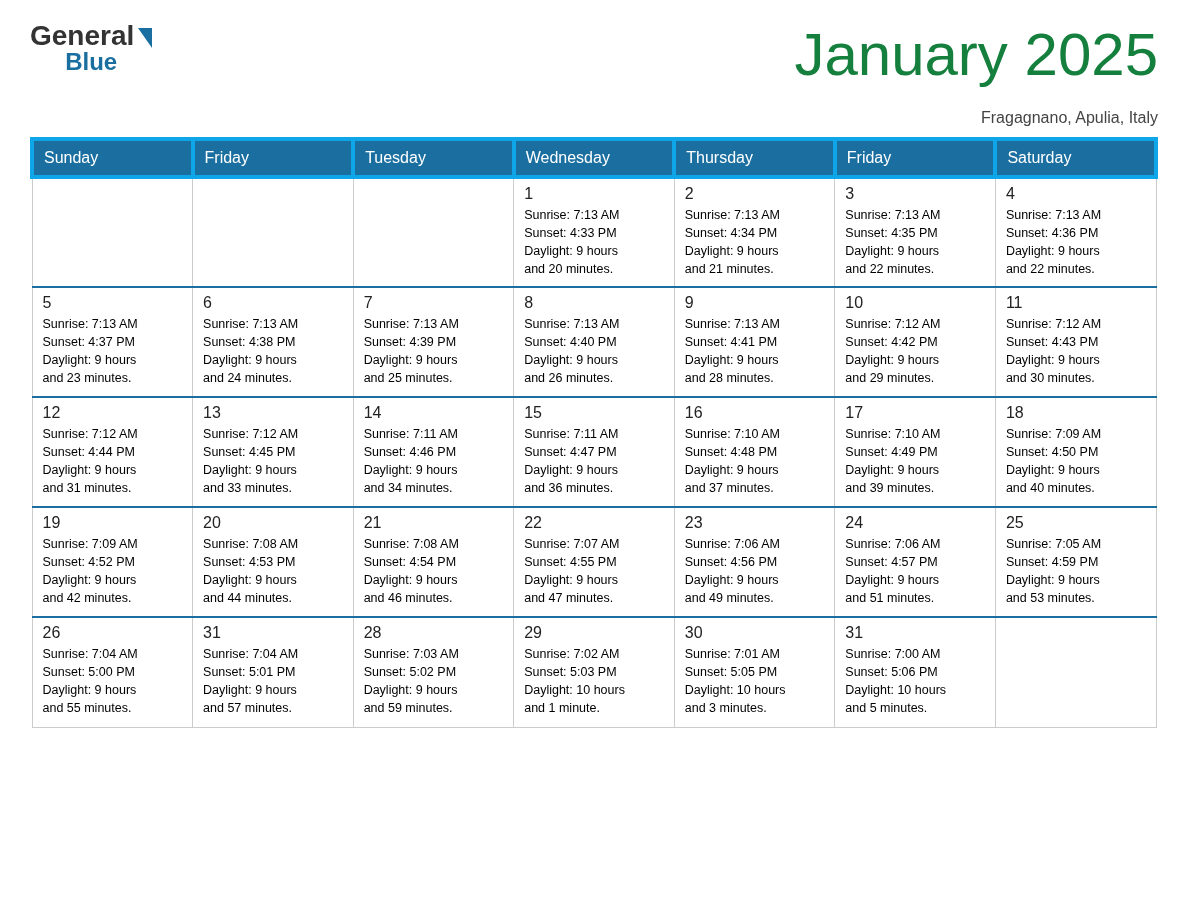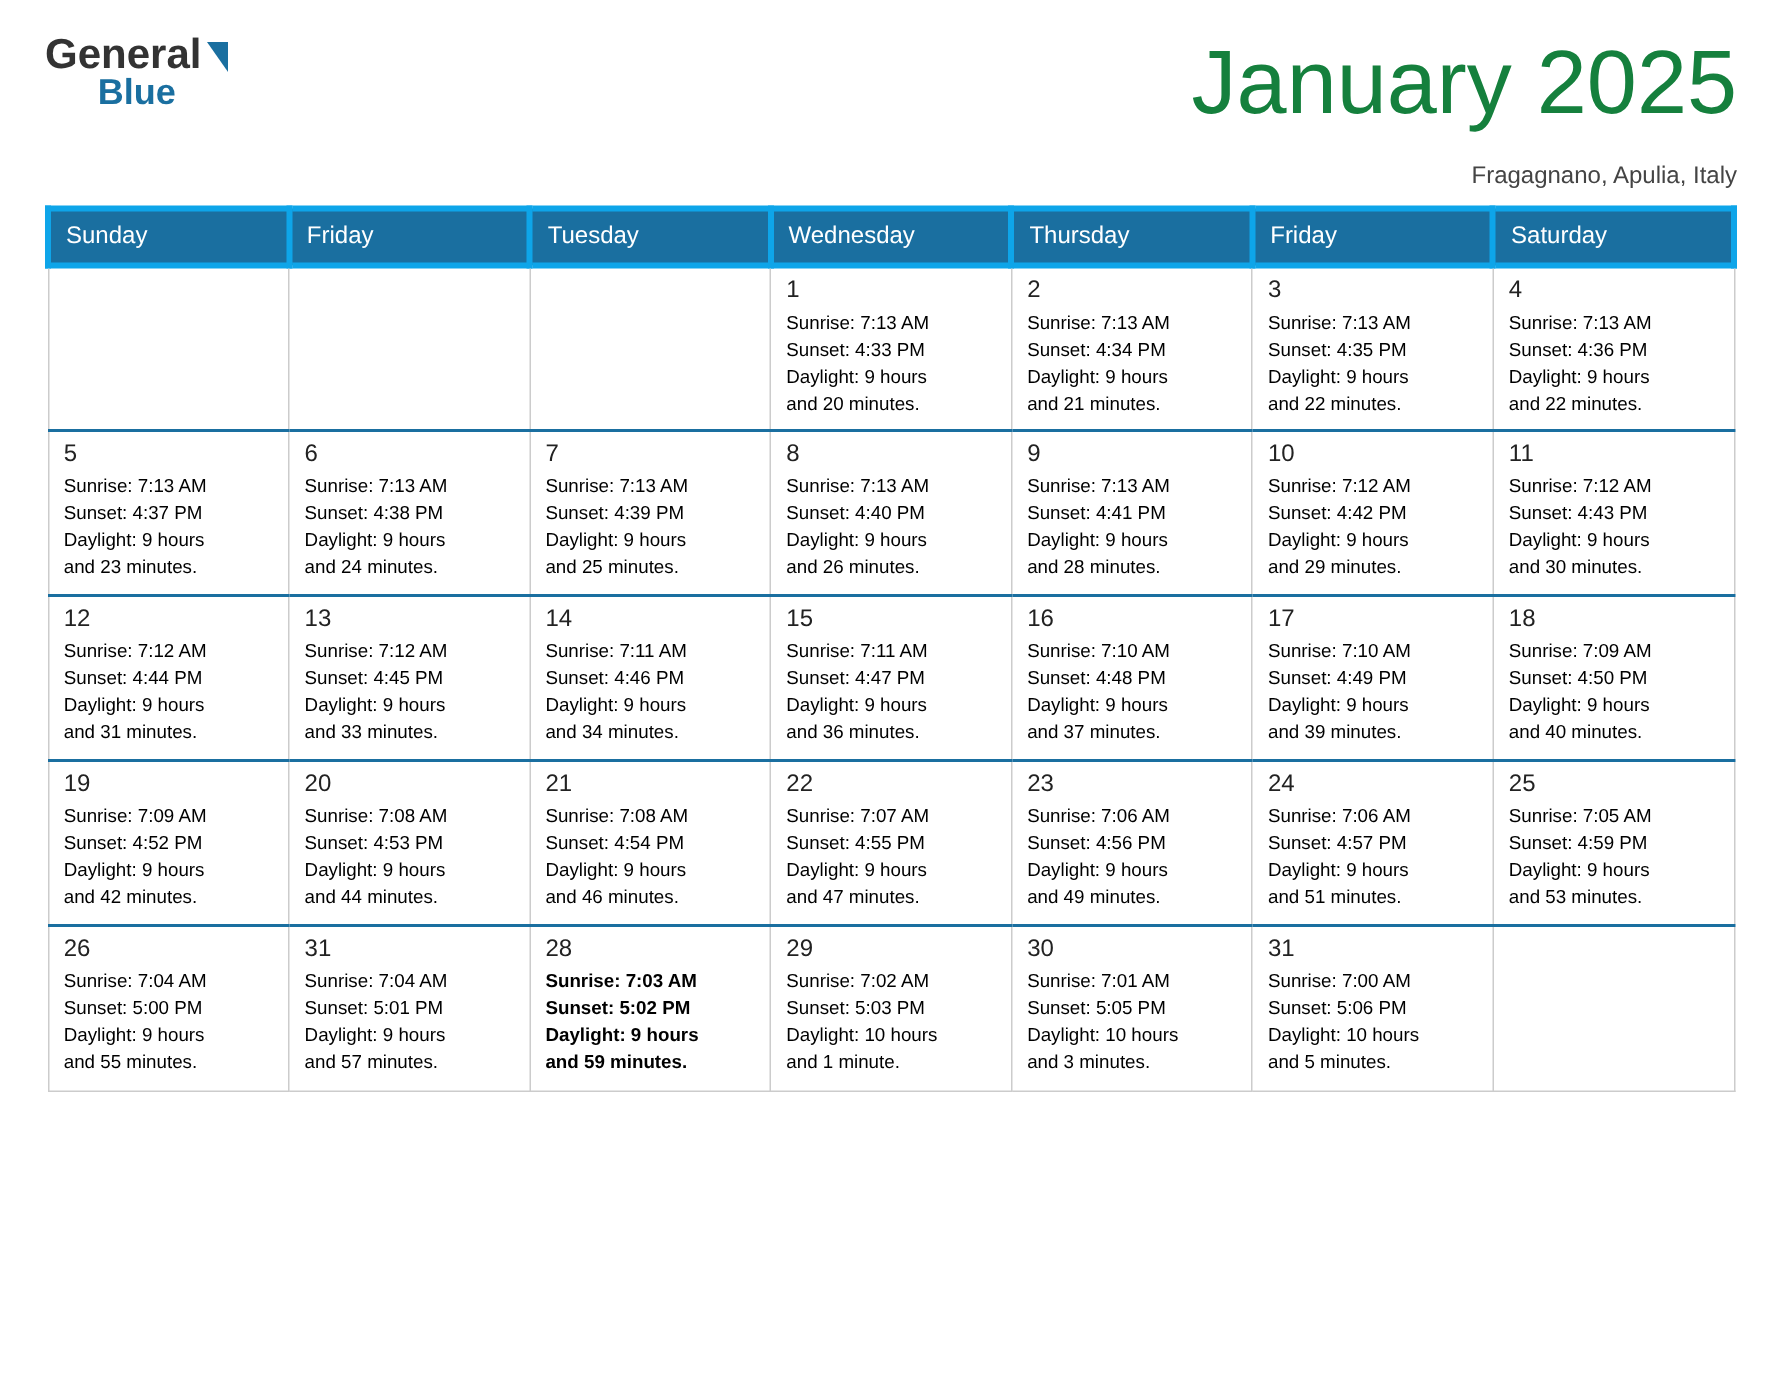--- a/index.html
+++ b/index.html
@@ -327,21 +327,21 @@
         </td>
         <td>
           <div class="day-number">31</div>
           <div class="day-info" style="white-space: pre-line;">Sunrise: 7:04 AM
 Sunset: 5:01 PM
 Daylight: 9 hours
 and 57 minutes.</div>
         </td>
         <td>
           <div class="day-number">28</div>
-          <div class="day-info" style="white-space: pre-line; font-weight: bold;">Sunrise: 7:03 AM
+          <div class="day-info" style="white-space: pre-line;">Sunrise: 7:03 AM
 Sunset: 5:02 PM
 Daylight: 9 hours
 and 59 minutes.</div>
         </td>
         <td>
           <div class="day-number">29</div>
           <div class="day-info" style="white-space: pre-line;">Sunrise: 7:02 AM
 Sunset: 5:03 PM
 Daylight: 10 hours
 and 1 minute.</div>

